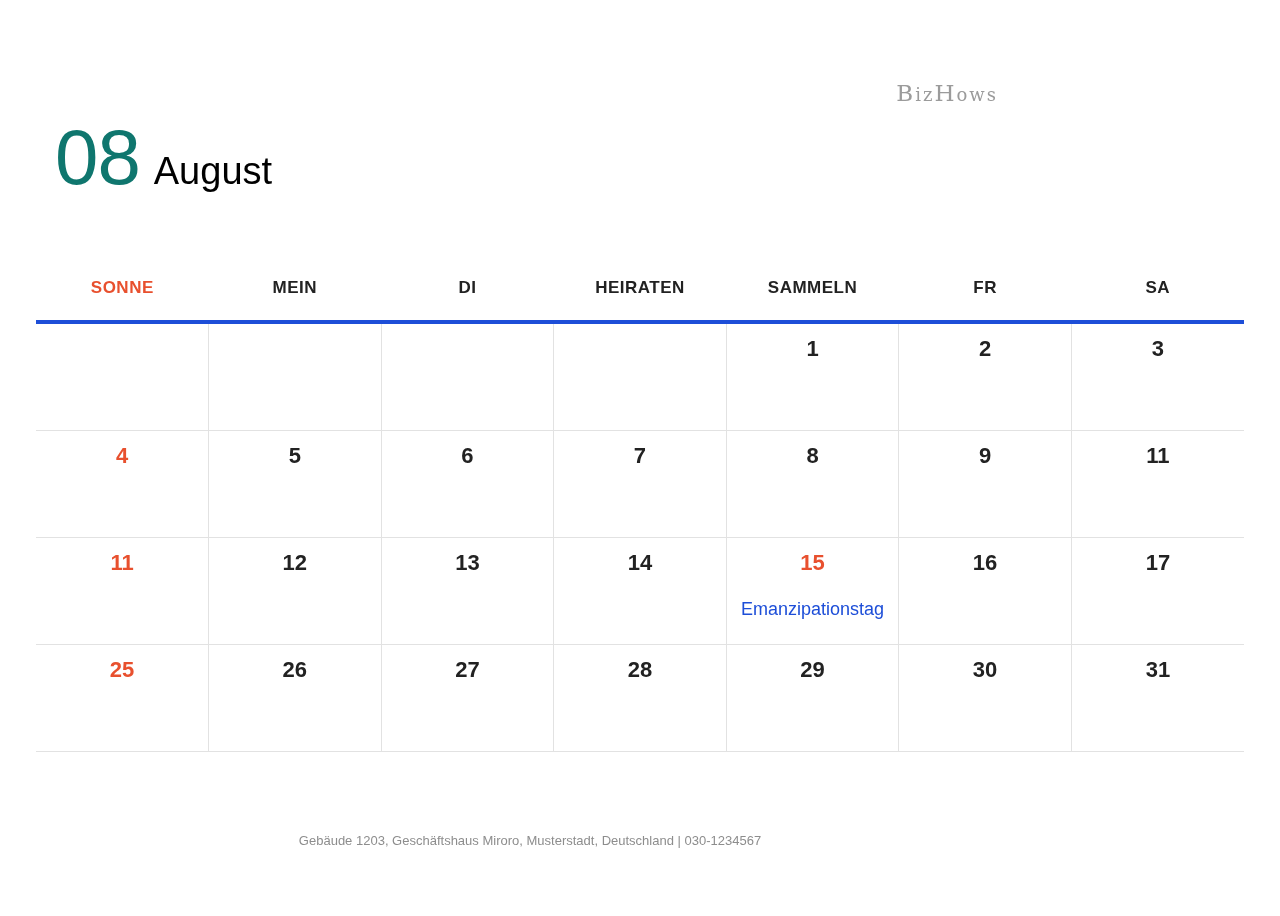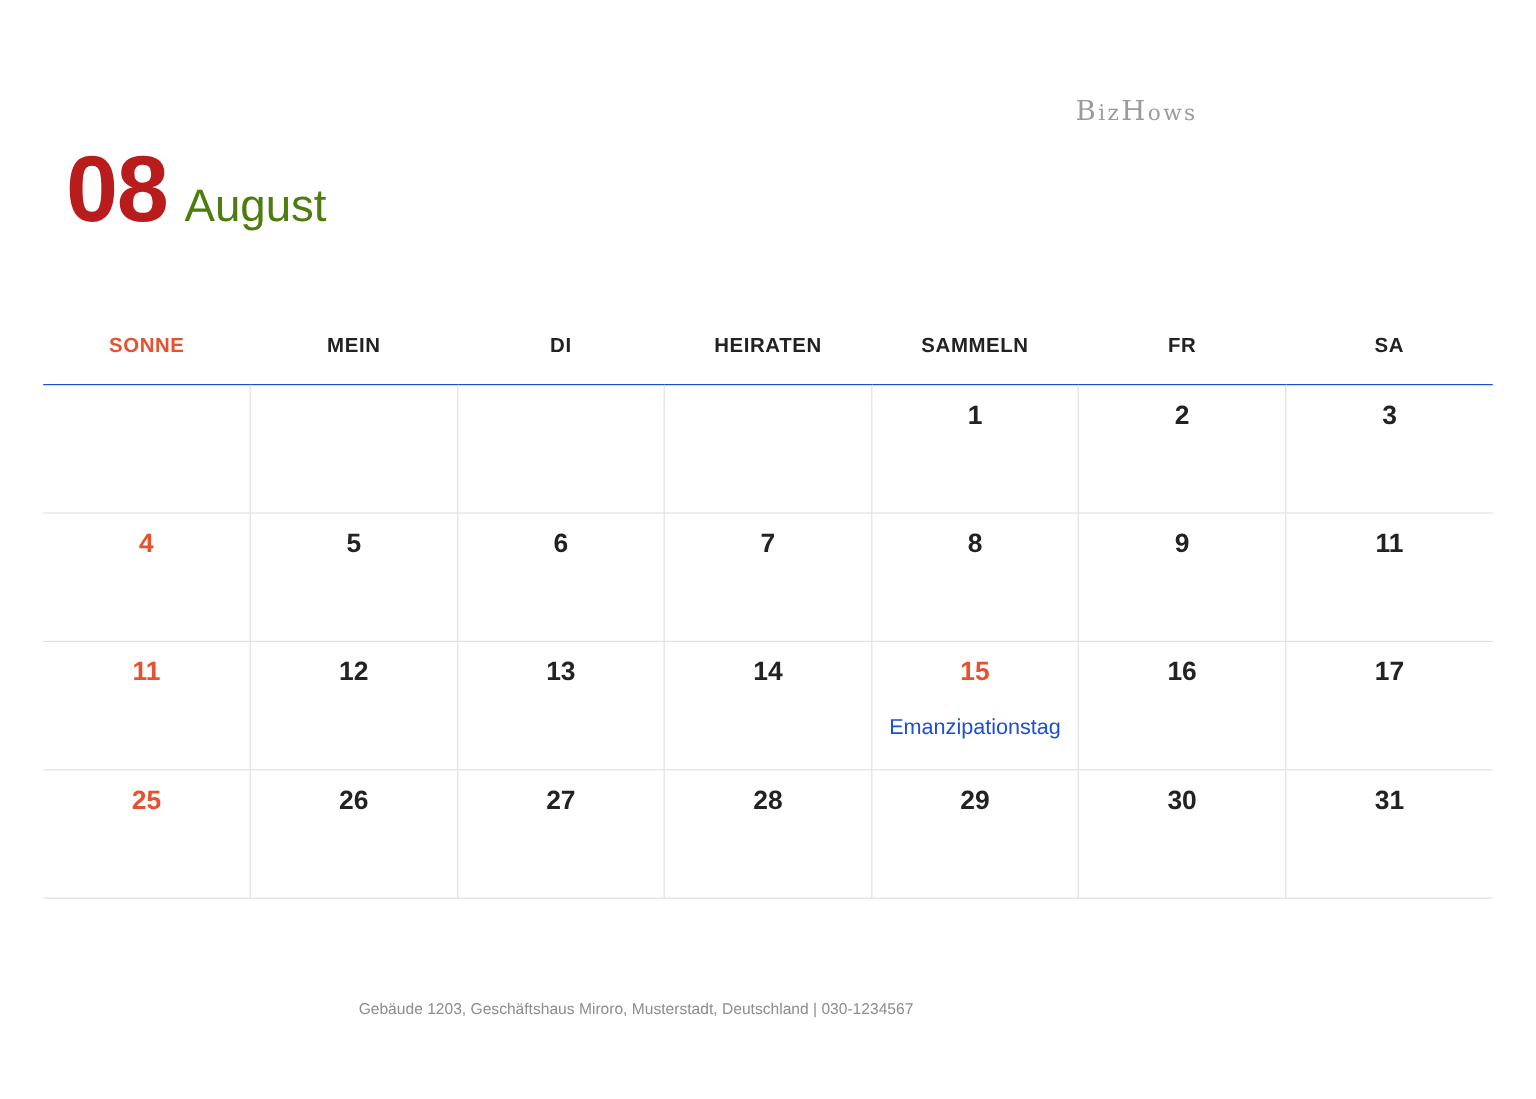--- a/index.html
+++ b/index.html
@@ -38,29 +38,29 @@
   .title-block {
     position: absolute;
     left: 55px;
     top: 118px;
     display: flex;
     align-items: baseline;
     color: #0d7f77;
   }
   .month-num {
     font-size: 78px;
-    font-weight: bold;
+    font-weight: normal;
     letter-spacing: -1px;
     line-height: 1;
-    color: #b91c1c;
+    color: #0f766e;
   }
   .month-name {
     font-size: 38px;
     margin-left: 14px;
-    color: #4d7c0f;
+    color: #000000;
     line-height: 1;
   }
 
   
   .calendar {
     position: absolute;
     left: 36px;
     top: 270px;
     width: 1208px;
   }
@@ -68,21 +68,21 @@
     border-collapse: collapse;
     width: 100%;
     table-layout: fixed;
   }
   table.cal th {
     font-size: 17px;
     font-weight: bold;
     letter-spacing: 0.5px;
     padding: 8px 0 22px 0;
     color: #222222;
-    border-bottom: 1px solid #1d4ed8;
+    border-bottom: 4px solid #1d4ed8;
     text-align: center;
   }
   table.cal th.sun { color: #e8502e; }
   table.cal td {
     height: 95px;
     vertical-align: top;
     text-align: center;
     border-bottom: 1px solid #e2e2e2;
     border-right: 1px solid #e2e2e2;
     padding-top: 10px;

